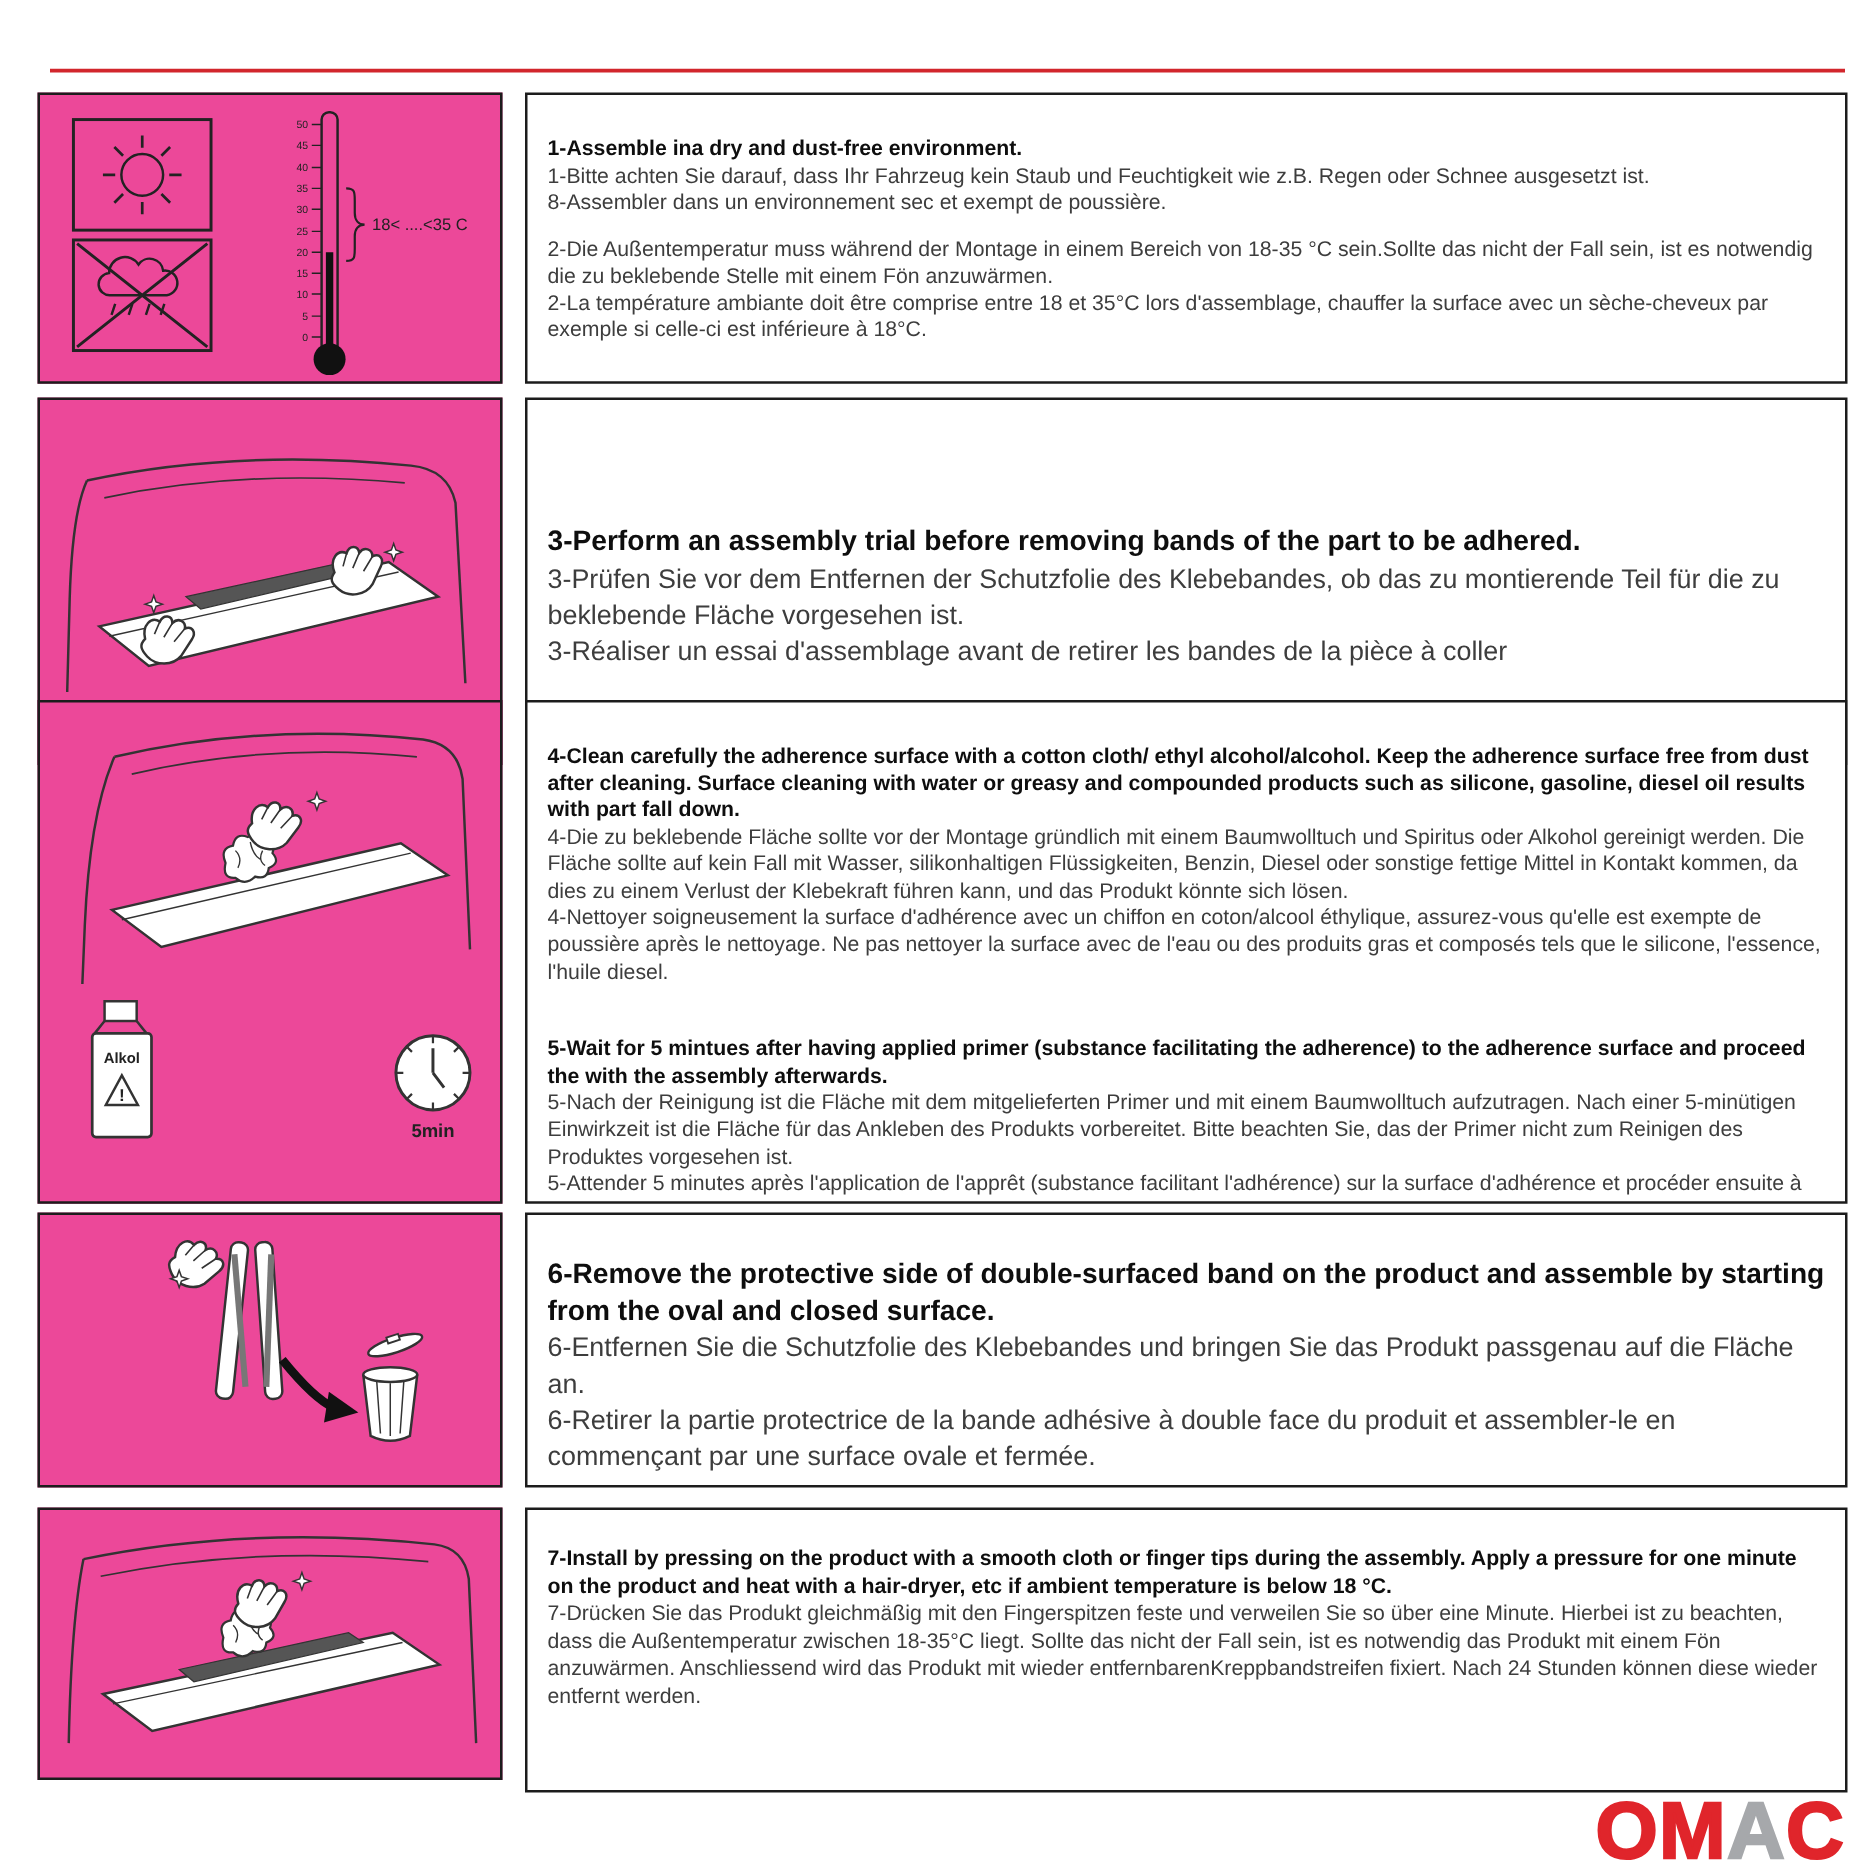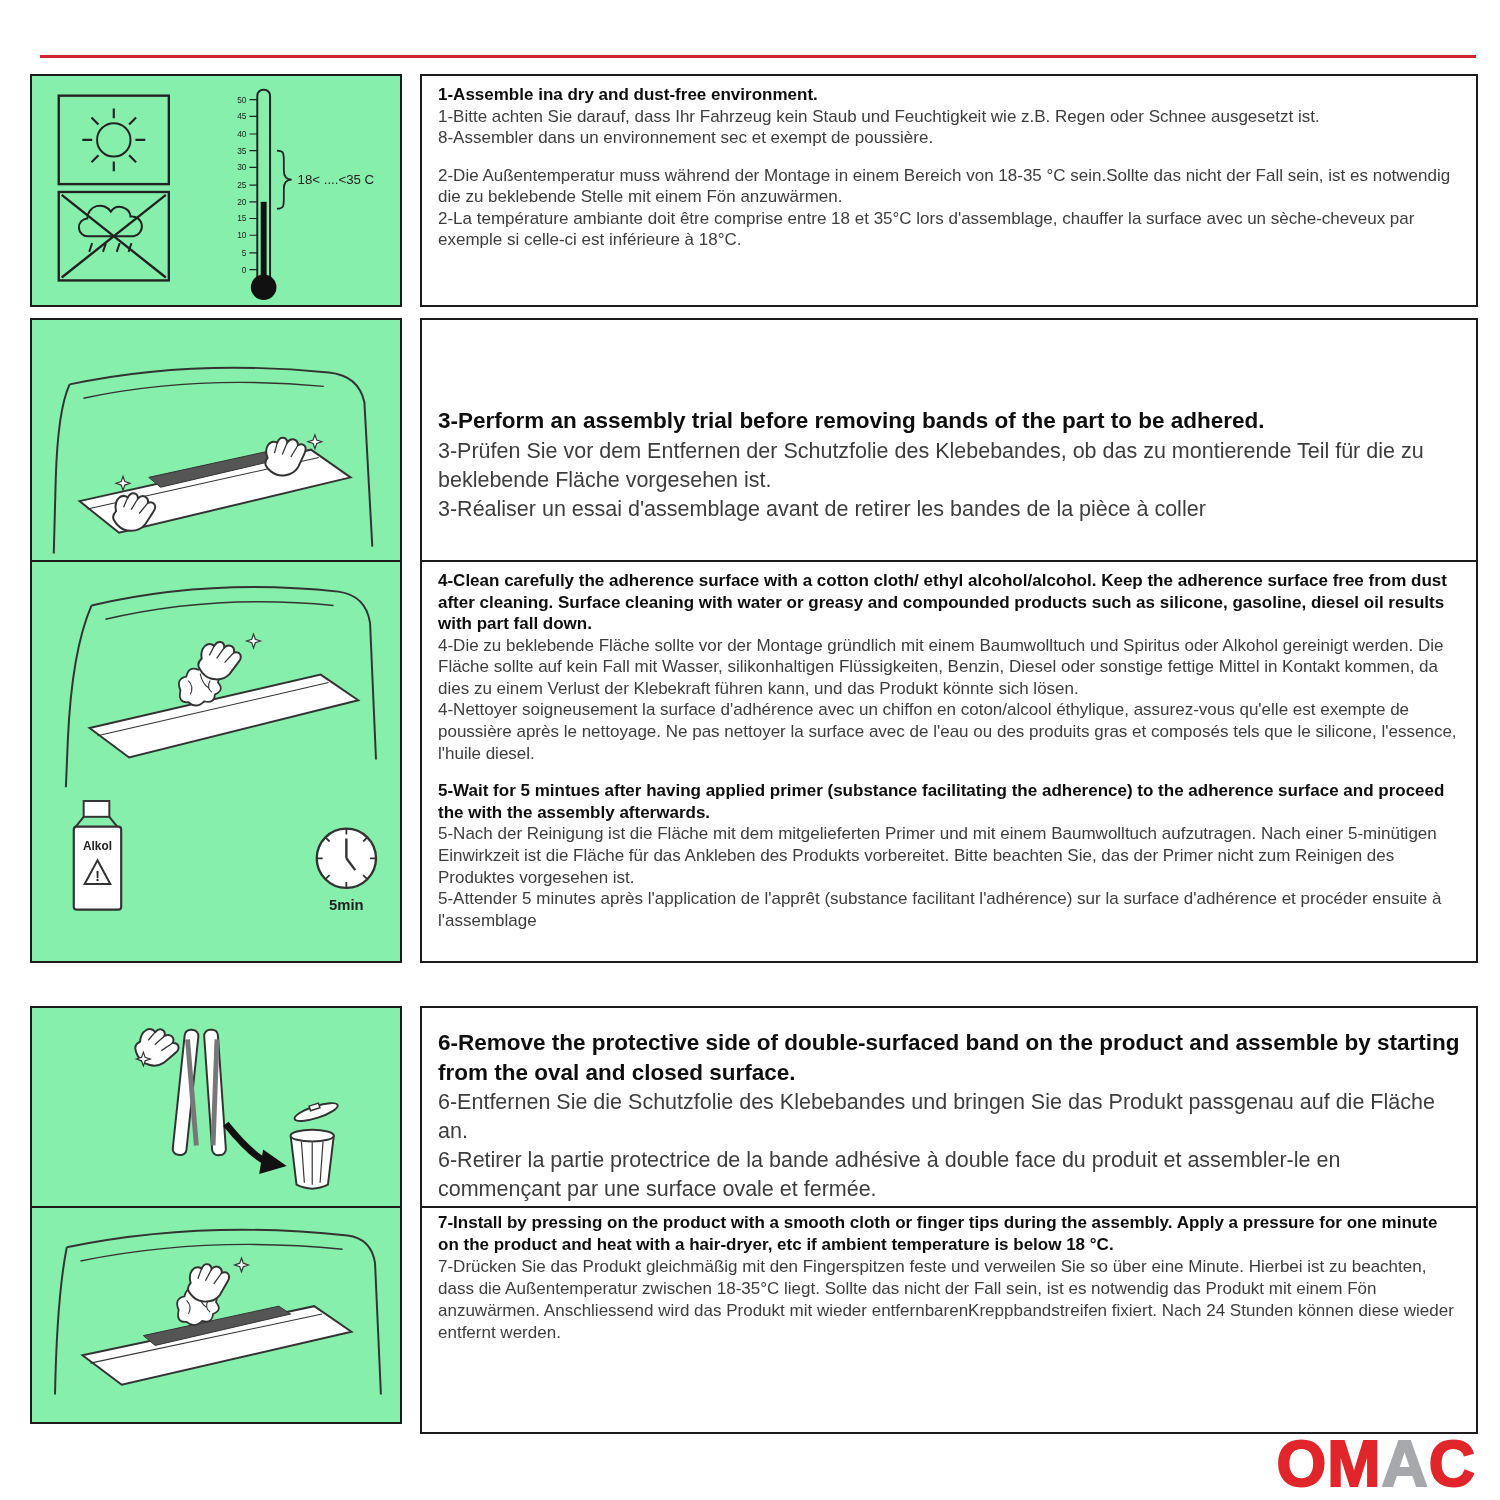--- a/index.html
+++ b/index.html
@@ -12,35 +12,35 @@
   html,body{width:1500px;height:1500px;background:#fff;overflow:hidden;
     font-family:"Liberation Sans",sans-serif;}
   .page{position:relative;width:1500px;height:1500px;background:#fff;overflow:hidden;}
   .title{position:absolute;top:13px;left:40px;right:24px;font-size:29px;font-weight:bold;
     color:var(--red);letter-spacing:0.4px;white-space:nowrap;}
   .title-rule{position:absolute;top:55px;left:40px;right:24px;height:3px;background:var(--red);}
   .row{position:absolute;left:30px;right:22px;}
   #row1{top:74px;height:233px;}
   #row2{top:318px;height:294px;}
   #row3{top:560px;height:403px;}
-  #row4{top:1006px;height:220px;}
+  #row4{top:970px;height:220px;}
   #row5{top:1206px;height:228px;}
   .imgbox{position:absolute;left:0;top:0;width:372px;height:100%;
-    border:2px solid var(--ink);background:#86efac;}
+    border:2px solid var(--ink);background:#ec4899;}
   #row5 .imgbox{height:218px;}
   .imgbox svg{display:block;width:100%;height:100%;}
   .textbox{position:absolute;left:390px;right:0;top:0;height:100%;
     border:2px solid var(--ink);background:#fff;padding:8px 16px;overflow:hidden;}
   .textbox p{margin:0;}
   .t-sm{font-size:17px;line-height:1.27;color:#3d3d3d;}
   #row5 .t-sm{line-height:1.3;padding-top:4px;}
   .t-lg{font-size:21.5px;line-height:1.35;color:#3d3d3d;
     display:flex;flex-direction:column;justify-content:center;}
   .t-lg p.b{font-size:22.5px;}
-  p.b{font-weight:bold;color:#0e0e0e;}
+  p.b{font-weight:bold;color:#0e0e0e;margin-top:24px;}
   .pgap{height:16px;}
   .logo{position:absolute;right:24px;bottom:4px;font-size:64px;font-weight:bold;
     letter-spacing:1px;line-height:1;-webkit-text-stroke:2px currentColor;}
   .logo .red{color:var(--logo-red);}
   .logo .gray{color:var(--logo-gray);}
   svg text{font-family:"Liberation Sans",sans-serif;fill:#222;}
 </style>
 </head>
 <body>
 

